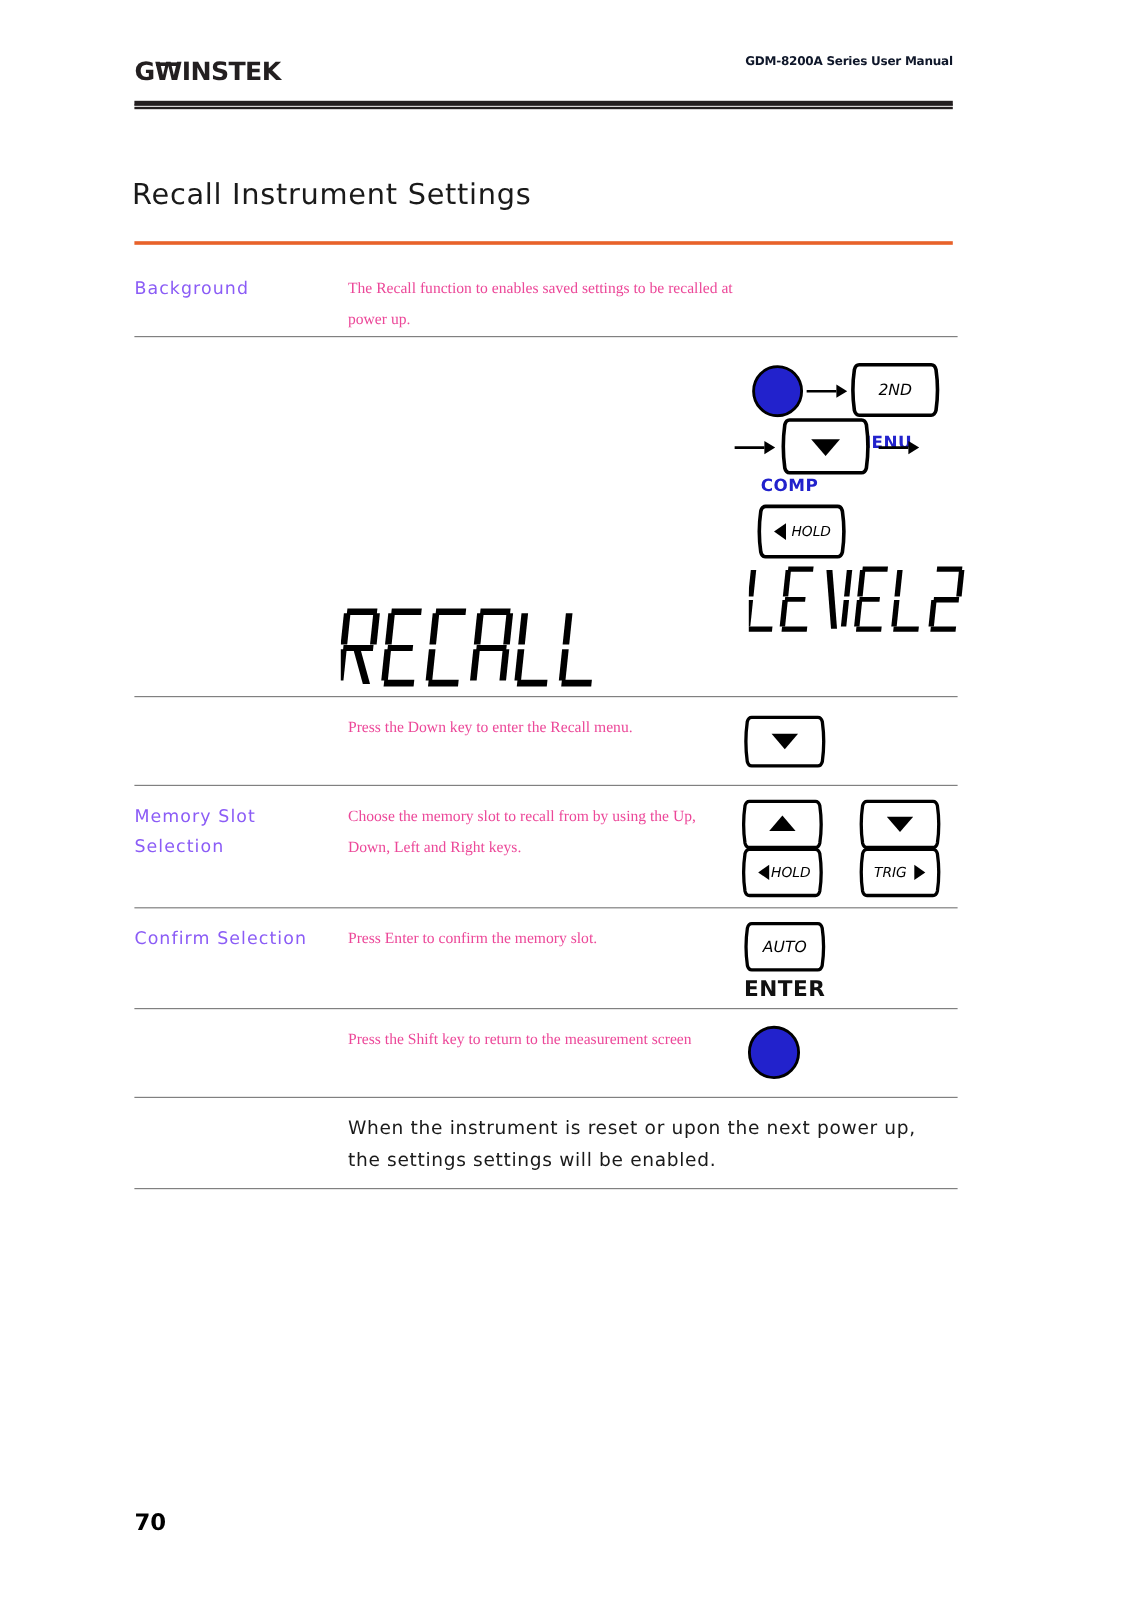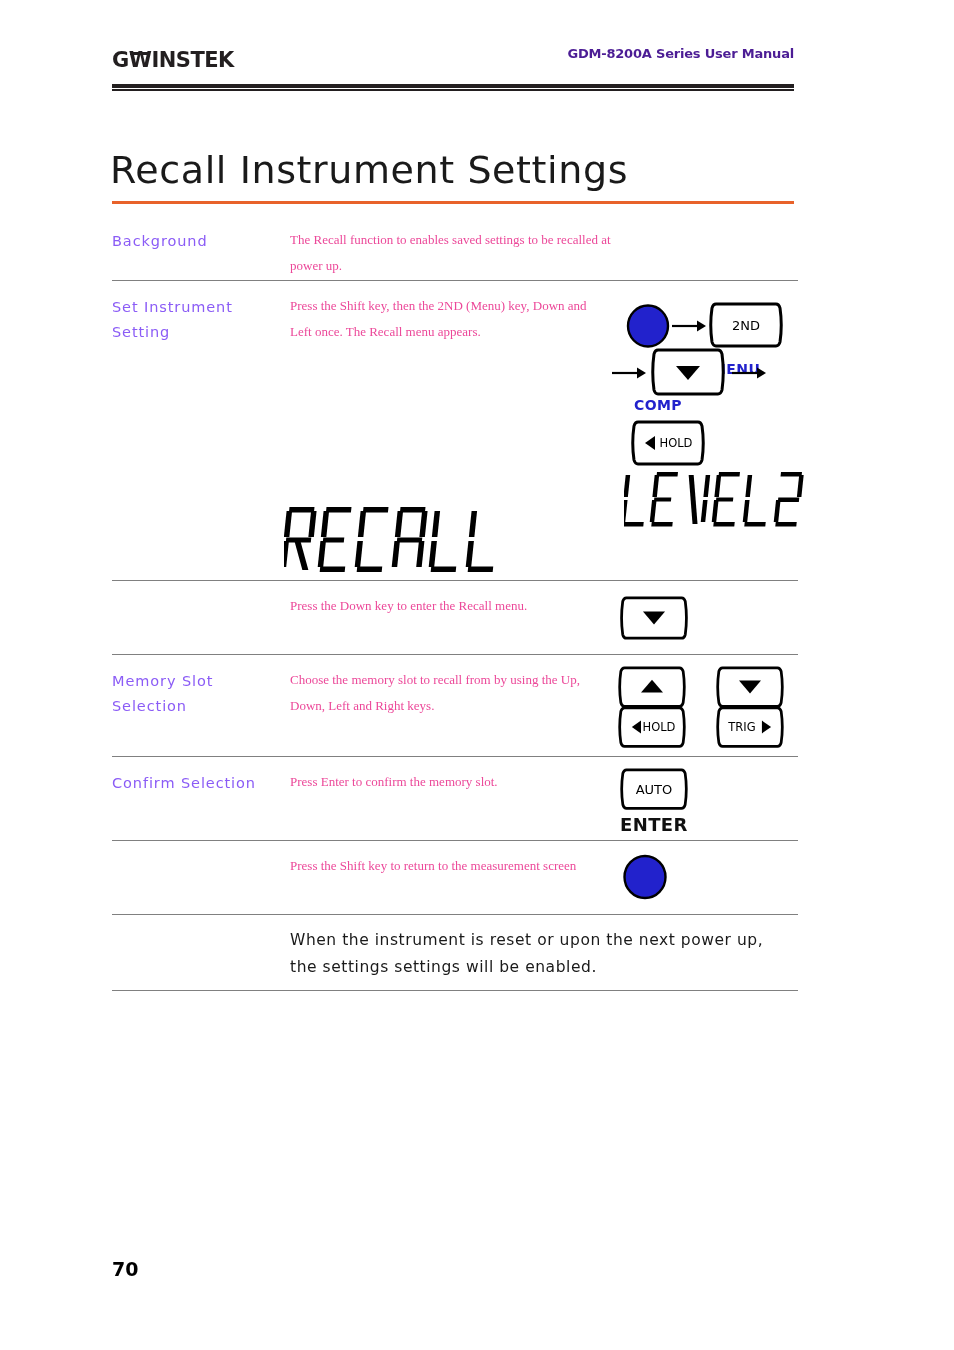--- a/index.html
+++ b/index.html
@@ -55,23 +55,23 @@
     top: 4px;
     height: 2.5px;
     background: #231f20;
   }
   .header-title {
     position: absolute;
     right: 0;
     top: 0;
     font-family: "DejaVu Sans", sans-serif;
     font-weight: bold;
-    font-size: 13px;
+    font-size: 10px;
     letter-spacing: -0.2px;
-    color: #4c1d95;
+    color: #0f172a;
     white-space: nowrap;
     margin-left: 44px;
   }
   .header-rule {
     position: absolute;
     left: 0;
     top: 38px;
     width: 682px;
     height: 3px;
     background: #231f20;
@@ -86,21 +86,21 @@
     background: #231f20;
   }
 
   
   .page-title {
     position: absolute;
     left: 110px;
     top: 148px;
     font-family: "DejaVu Sans", sans-serif;
     font-weight: normal;
-    font-size: 38px;
+    font-size: 24px;
     letter-spacing: 0.6px;
     color: #1a1a1a;
     white-space: nowrap;
   }
   .title-rule {
     position: absolute;
     left: 112px;
     top: 201px;
     width: 682px;
     height: 2.5px;
@@ -157,20 +157,21 @@
   #row-down         { height: 74px; }
   #row-memory       { height: 102px; }
   #row-confirm      { height: 84px; }
   #row-shift        { height: 74px; }
   #row-enabled      { height: 76px; }
 
   
   .keycap {
     position: relative;
     display: inline-block;
+    font-style: italic;
   }
   .keycap svg { display: block; }
   .key-label {
     position: absolute;
     left: 0; right: 0; top: 0; bottom: 0;
     display: flex;
     align-items: center;
     justify-content: center;
     font-family: "DejaVu Sans", sans-serif;
     font-size: 13px;
@@ -240,24 +241,20 @@
   <div class="tbl">
 
     <div class="row" id="row-background">
       <div class="row-inner">
         <div class="col-label">Background</div>
         <div class="col-body" style="max-width:330px;">The Recall function to enables saved settings to be recalled at power up.</div>
       </div>
     </div>
 
     <div class="row" id="row-set">
-      <div class="row-inner">
-        <div class="col-label">Set Instrument Setting</div>
-        <div class="col-body" style="max-width:318px;">Press the Shift key, then the 2ND (Menu) key, Down and Left once. The Recall menu appears.</div>
-      </div>
 
       <div class="art-abs" style="left:498px; top:0px; width:192px; height:170px;">
 
         <div class="art-abs blue-label" style="left:102px; top:80px;">MENU</div>
 
         <div class="art-abs" style="left:16px; top:23px;">
           <svg class="shift-circle" width="44" height="44" viewBox="0 0 44 44">
             <ellipse cx="22" cy="22" rx="20" ry="20.5" fill="#2222cc" stroke="#000000" stroke-width="2.4"></ellipse>
           </svg>
         </div>

